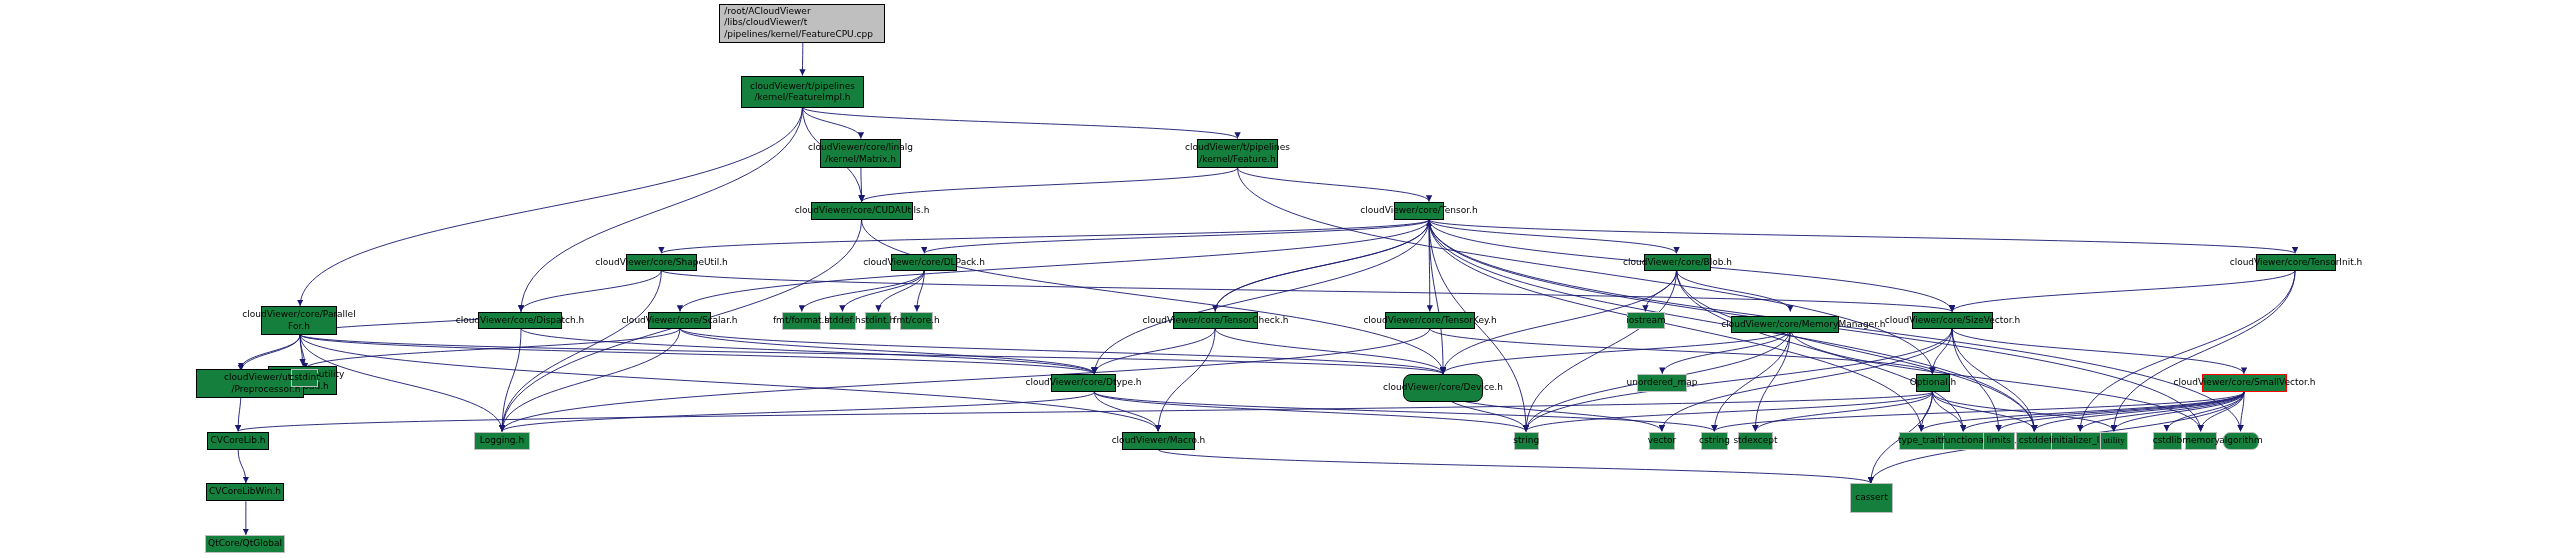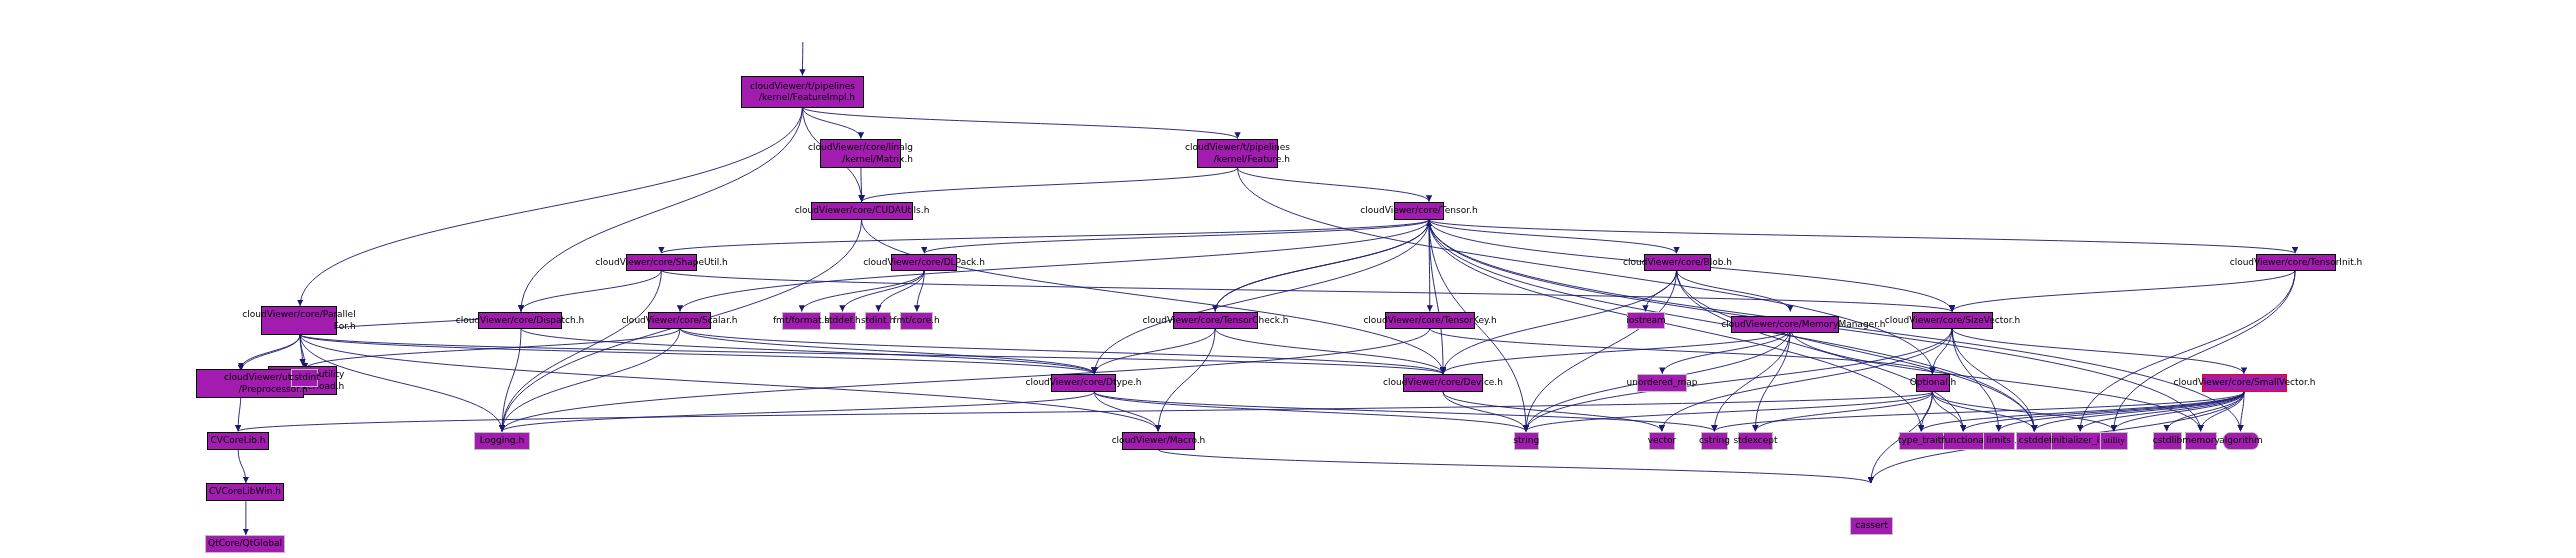--- a/index.html
+++ b/index.html
@@ -1,23 +1,23 @@
 <!DOCTYPE html>
 <html style="font-size:11.2px"><head>
 <meta charset="utf-8">
 <style>
   html, body { margin: 0; padding: 0; background: #ffffff; }
   body { width: 2576px; height: 558px; position: relative; overflow: hidden;
          font-family: "DejaVu Sans", sans-serif; }
   #graph { position: absolute; left: 0; top: 0; width: 2576px; height: 558px; }
   #edges { position: absolute; left: 0; top: 0; }
-  .node { position: absolute; box-sizing: border-box; background: #a21caf;
+  .node { position: absolute; box-sizing: border-box; background: #15803d;
           border: 1.4px solid #000000; font-size: 9px; color: #000000;
           display: flex; align-items: center; justify-content: center;
-          text-align: right; line-height: 11.2px; white-space: pre-line;
+          text-align: center; line-height: 11.2px; white-space: pre-line;
           padding: 1.4px 4.2px; cursor: pointer; }
   .node.ext { border-color: #bfbfbf; }
   .node.root { background: #bfbfbf; justify-content: flex-start; text-align: left; }
   .node.highlight { border-color: #ff0000; }
 </style>
 </head>
 <body>
 
 <div id="graph">
   <svg id="edges" width="2576" height="558" xmlns="http://www.w3.org/2000/svg" viewBox="0 0 3677 797">
@@ -125,20 +125,23 @@
       <path d="M3204,560 C3204,588 3018,588 3018,616" fill="none" stroke="#191970" stroke-width="1.3" marker-end="url(#arrow)"></path>
       <path d="M3204,560 C3204,588 3093.5,588 3093.5,616" fill="none" stroke="#191970" stroke-width="1.3" marker-end="url(#arrow)"></path>
       <path d="M3204,560 C3204,588 3142,588 3142,616" fill="none" stroke="#191970" stroke-width="1.3" marker-end="url(#arrow)"></path>
       <path d="M3204,560 C3204,588 3199,588 3199,616" fill="none" stroke="#191970" stroke-width="1.3" marker-end="url(#arrow)"></path>
       <path d="M3204,560 C3204,625 2671,625 2671,690" fill="none" stroke="#191970" stroke-width="1.3" marker-end="url(#arrow)"></path>
       <path d="M3204,560 C3204,588 2447.5,588 2447.5,616" fill="none" stroke="#191970" stroke-width="1.3" marker-end="url(#arrow)"></path>
       <path d="M339,642 C339,666 350,666 350,690" fill="none" stroke="#191970" stroke-width="1.3" marker-end="url(#arrow)"></path>
       <path d="M350,716 C350,740 350,740 350,764" fill="none" stroke="#191970" stroke-width="1.3" marker-end="url(#arrow)"></path>
       <path d="M1653,642 C1653,666 2671,666 2671,690" fill="none" stroke="#191970" stroke-width="1.3" marker-end="url(#arrow)"></path>
     </svg>
+<div class="node root" style="left: 719px; top: 3.5px; width: 166px; height: 39px;">/root/ACloudViewer
+/libs/cloudViewer/t
+/pipelines/kernel/FeatureCPU.cpp</div>
     <div class="node" style="left: 741px; top: 76px; width: 123px; height: 31.5px;">cloudViewer/t/pipelines
 /kernel/FeatureImpl.h</div>
     <div class="node" style="left: 820px; top: 139px; width: 81px; height: 29px;">cloudViewer/core/linalg
 /kernel/Matrix.h</div>
     <div class="node" style="left: 1197px; top: 139px; width: 81px; height: 29px;">cloudViewer/t/pipelines
 /kernel/Feature.h</div>
     <div class="node" style="left: 811px; top: 202px; width: 102px; height: 18px;">cloudViewer/core/CUDAUtils.h</div>
     <div class="node" style="left: 1394px; top: 202px; width: 50px; height: 18px;">cloudViewer/core/Tensor.h</div>
     <div class="node" style="left: 261px; top: 306px; width: 76px; height: 29px;">cloudViewer/core/Parallel
 For.h</div>
@@ -157,37 +160,37 @@
     <div class="node ext" style="left: 1627px; top: 312px; width: 38px; height: 17px;">iostream</div>
     <div class="node" style="left: 1731px; top: 316px; width: 108px; height: 17px; padding-left: 41px;">cloudViewer/core/MemoryManager.h</div>
     <div class="node" style="left: 1912px; top: 312px; width: 81px; height: 17px;">cloudViewer/core/SizeVector.h</div>
     <div class="node" style="left: 219px; top: 371px; width: 42px; height: 18px;">Parallel.h</div>
     <div class="node" style="left: 268px; top: 366px; width: 69px; height: 29px;">cloudViewer/utility
 /Overload.h</div>
     <div class="node" style="left: 196px; top: 369px; width: 108px; height: 29px; padding-left: 36px;">cloudViewer/utility
 /Preprocessor.h</div>
     <div class="node ext" style="left: 291px; top: 369px; width: 27px; height: 18px;">cstdint</div>
     <div class="node" style="left: 1051px; top: 374px; width: 65px; height: 18px;">cloudViewer/core/Dtype.h</div>
-    <div class="node" style="left: 1403px; top: 374px; width: 80px; height: 18px;">cloudViewer/core/Device.h</div>
+    <div class="node" style="left: 1403px; top: 374px; width: 80px; height: 28px; border-radius: 8px;">cloudViewer/core/Device.h</div>
     <div class="node ext" style="left: 1637px; top: 374px; width: 50px; height: 18px;">unordered_map</div>
     <div class="node" style="left: 1916px; top: 374px; width: 34px; height: 18px;">Optional.h</div>
     <div class="node highlight" style="left: 2202px; top: 374px; width: 85px; height: 18px;">cloudViewer/core/SmallVector.h</div>
     <div class="node" style="left: 207px; top: 432px; width: 62px; height: 18px;">CVCoreLib.h</div>
     <div class="node ext" style="left: 474px; top: 432px; width: 56px; height: 18px;">Logging.h</div>
     <div class="node" style="left: 1122px; top: 432px; width: 73px; height: 18px;">cloudViewer/Macro.h</div>
     <div class="node ext" style="left: 1514px; top: 432px; width: 24.5px; height: 18px;">string</div>
     <div class="node ext" style="left: 1649px; top: 432px; width: 26px; height: 18px;">vector</div>
     <div class="node ext" style="left: 1701px; top: 432px; width: 27px; height: 18px;">cstring</div>
     <div class="node ext" style="left: 1738px; top: 432px; width: 35px; height: 18px;">stdexcept</div>
     <div class="node ext" style="left: 1899px; top: 432px; width: 46px; height: 18px;">type_traits</div>
     <div class="node ext" style="left: 1943px; top: 432px; width: 42px; height: 18px;">functional</div>
     <div class="node ext" style="left: 1983px; top: 432px; width: 31.5px; height: 18px;">limits</div>
     <div class="node ext" style="left: 2016px; top: 432px; width: 39px; height: 18px;">cstddef</div>
     <div class="node ext" style="left: 2051px; top: 432px; width: 59px; height: 18px;">initializer_list</div>
     <div class="node ext" style="left: 2100px; top: 432px; width: 28px; height: 18px; font-family: Liberation Serif, serif;">utility</div>
     <div class="node ext" style="left: 2153px; top: 432px; width: 29px; height: 18px;">cstdlib</div>
     <div class="node ext" style="left: 2185px; top: 432px; width: 32px; height: 18px;">memory</div>
     <div class="node ext" style="left: 2223px; top: 432px; width: 36px; height: 18px; border-radius: 7px;">algorithm</div>
     <div class="node" style="left: 206px; top: 483px; width: 78px; height: 18px;">CVCoreLibWin.h</div>
-    <div class="node ext" style="left: 1850px; top: 483px; width: 43px; height: 18px; margin-top: 34px;">cassert</div>
+    <div class="node ext" style="left: 1850px; top: 483px; width: 43px; height: 30px;">cassert</div>
     <div class="node ext" style="left: 205px; top: 535px; width: 80px; height: 18px;">QtCore/QtGlobal</div>
   </div>
 
 
 </body></html>

